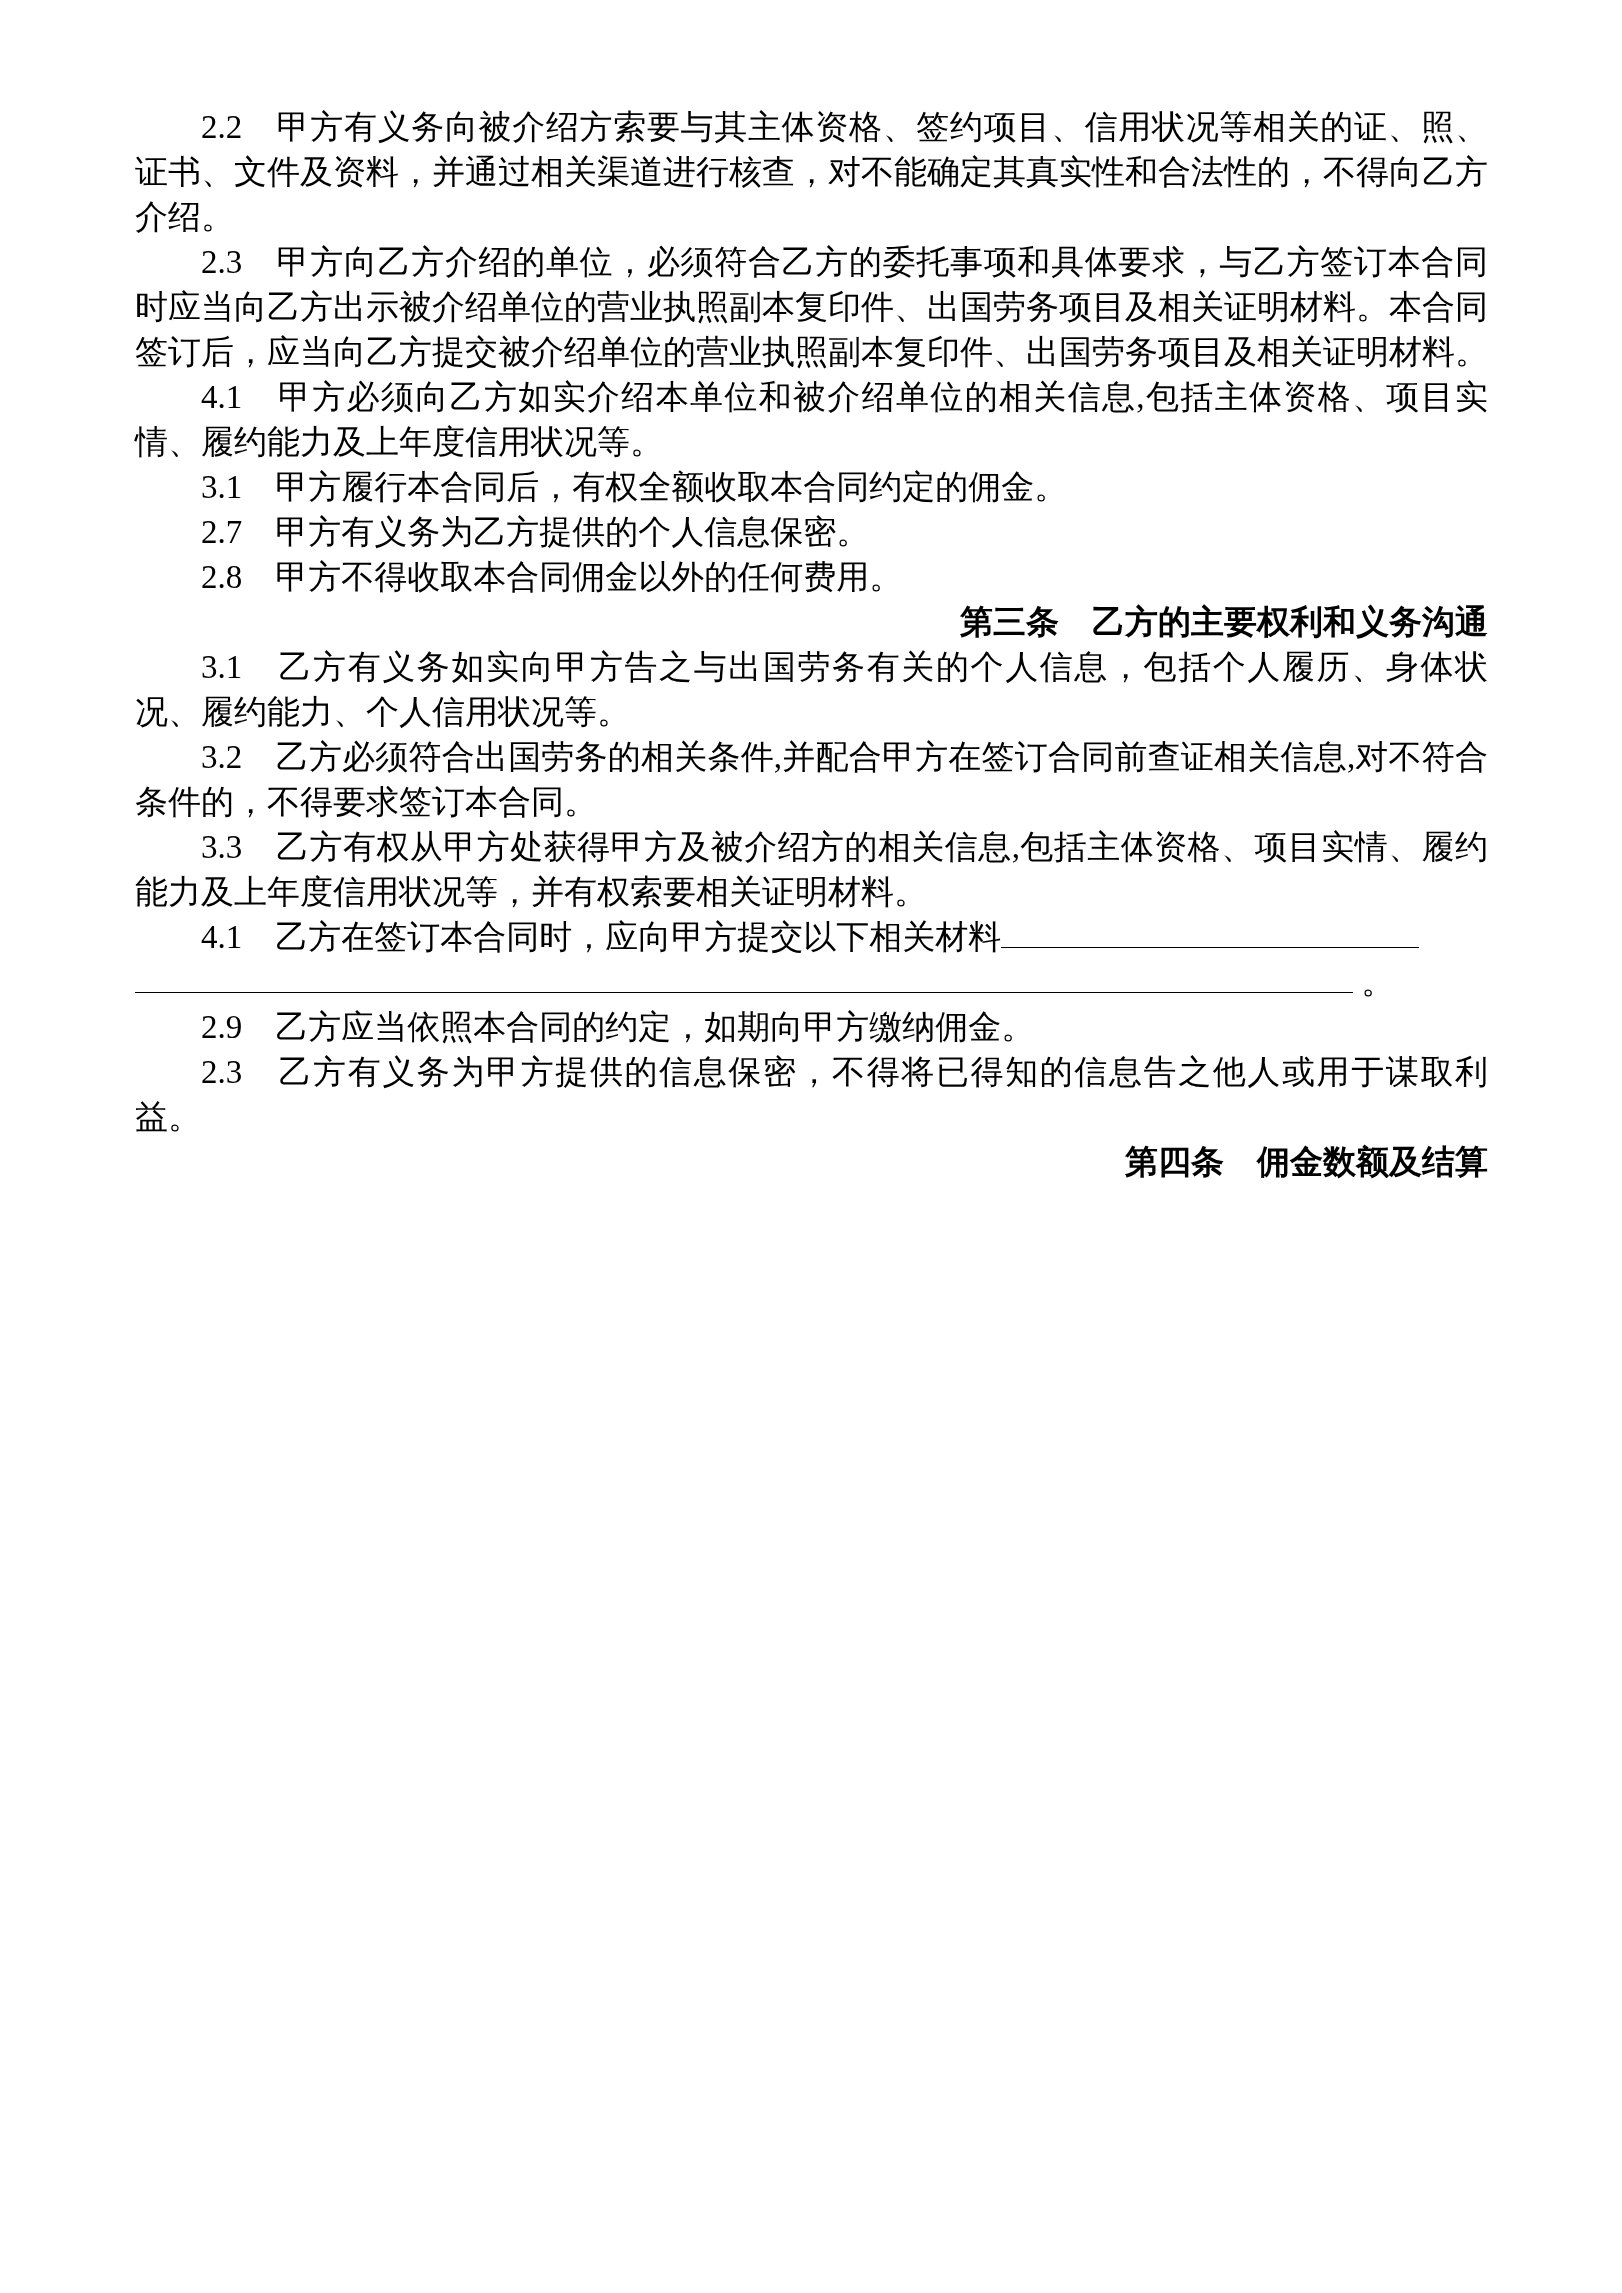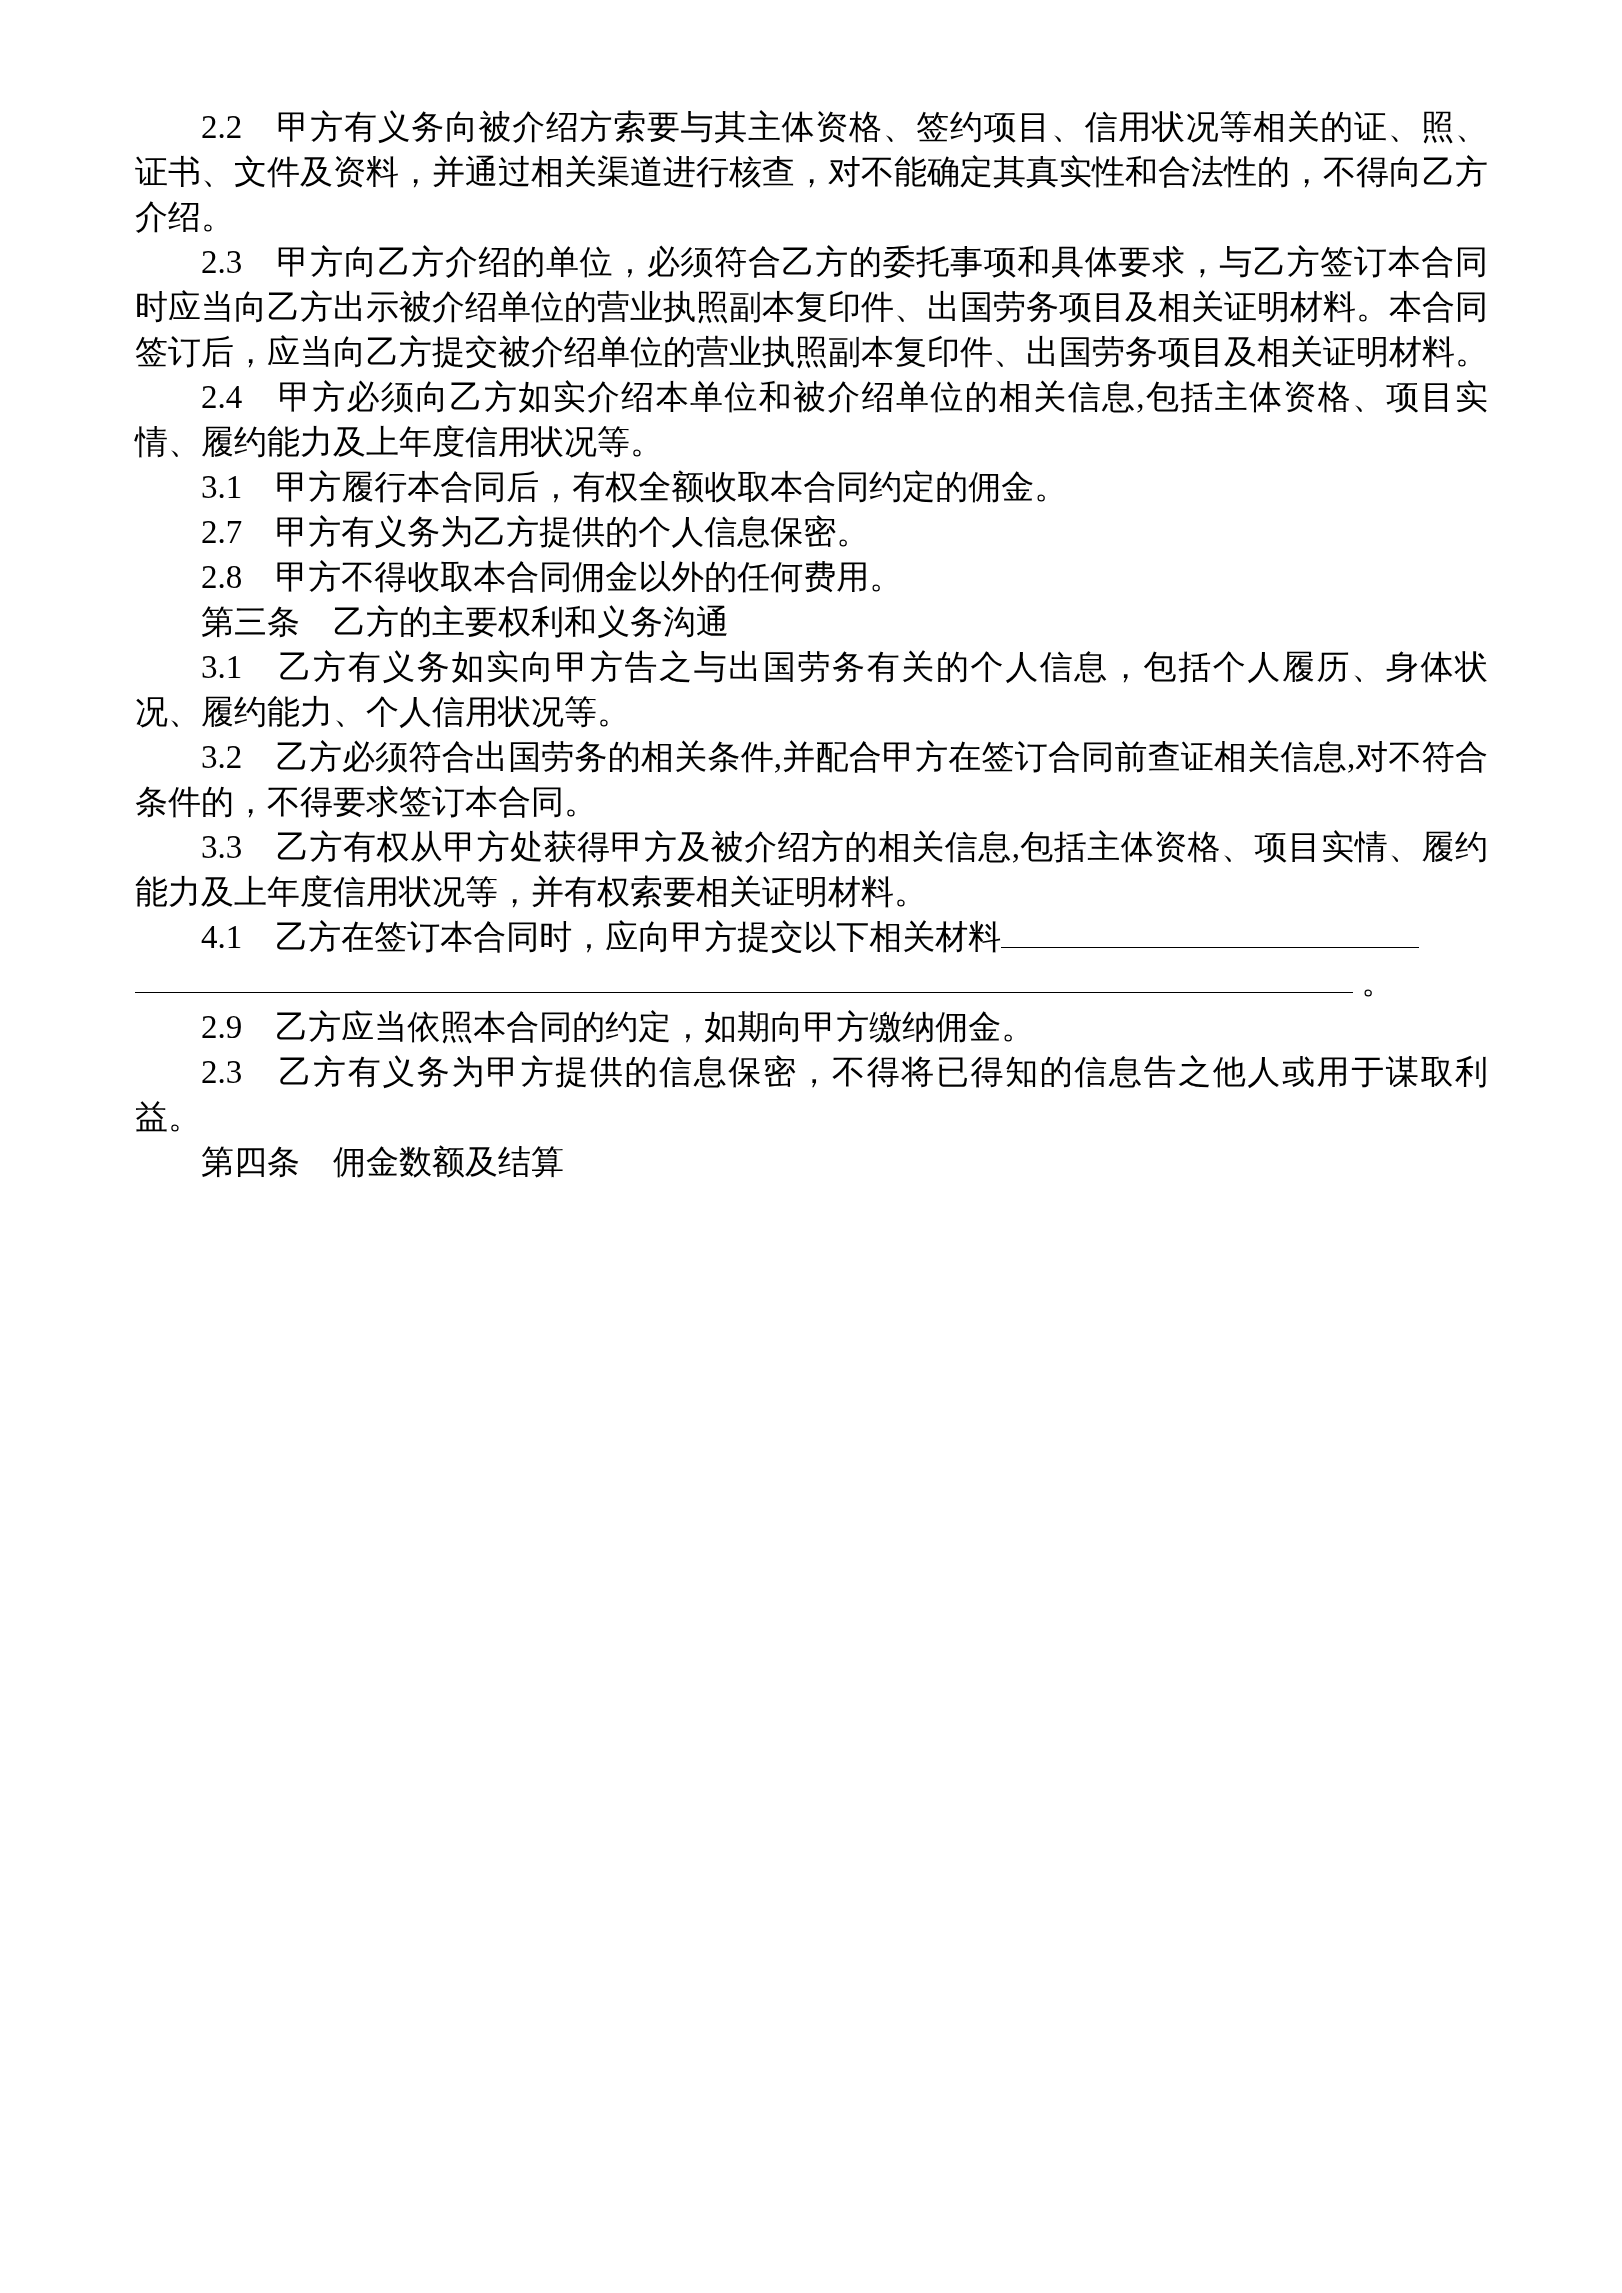--- a/index.html
+++ b/index.html
@@ -27,39 +27,39 @@
     padding: 0;
     text-align: justify;
   }
   p.body {
     text-indent: 2em;
   }
   p.body.no-indent {
     text-indent: 0;
   }
   p.heading {
-    font-weight: normal;
+    font-weight: bold;
     text-indent: 2em;
-    text-align: left;
+    text-align: right;
   }
   .blank {
     display: inline-block;
     height: 27px;
     border-bottom: 1.8px solid #000000;
     vertical-align: baseline;
   }
 </style>
 </head>
 <body>
 
 <div class="page">
   <div class="contract-body">
       <p class="body">2.2　甲方有义务向被介绍方索要与其主体资格、签约项目、信用状况等相关的证、照、证书、文件及资料，并通过相关渠道进行核查，对不能确定其真实性和合法性的，不得向乙方介绍。</p>
       <p class="body">2.3　甲方向乙方介绍的单位，必须符合乙方的委托事项和具体要求，与乙方签订本合同时应当向乙方出示被介绍单位的营业执照副本复印件、出国劳务项目及相关证明材料。本合同签订后，应当向乙方提交被介绍单位的营业执照副本复印件、出国劳务项目及相关证明材料。</p>
-      <p class="body">2.4　甲方必须向乙方如实介绍本单位和被介绍单位的相关信息,包括主体资格、项目实情、履约能力及上年度信用状况等。</p>
+      <p class="body">4.1　甲方必须向乙方如实介绍本单位和被介绍单位的相关信息,包括主体资格、项目实情、履约能力及上年度信用状况等。</p>
       <p class="body">3.1　甲方履行本合同后，有权全额收取本合同约定的佣金。</p>
       <p class="body">2.7　甲方有义务为乙方提供的个人信息保密。</p>
       <p class="body">2.8　甲方不得收取本合同佣金以外的任何费用。</p>
       <p class="heading">第三条　乙方的主要权利和义务沟通</p>
       <p class="body">3.1　乙方有义务如实向甲方告之与出国劳务有关的个人信息，包括个人履历、身体状况、履约能力、个人信用状况等。</p>
       <p class="body">3.2　乙方必须符合出国劳务的相关条件,并配合甲方在签订合同前查证相关信息,对不符合条件的，不得要求签订本合同。</p>
       <p class="body">3.3　乙方有权从甲方处获得甲方及被介绍方的相关信息,包括主体资格、项目实情、履约能力及上年度信用状况等，并有权索要相关证明材料。</p>
       <p class="body"><span>4.1　乙方在签订本合同时，应向甲方提交以下相关材料</span><span class="blank" style="width: 418px;"></span></p>
       <p class="body no-indent"><span class="blank" style="width: 1218px;"></span><span> 。</span></p>
       <p class="body">2.9　乙方应当依照本合同的约定，如期向甲方缴纳佣金。</p>

